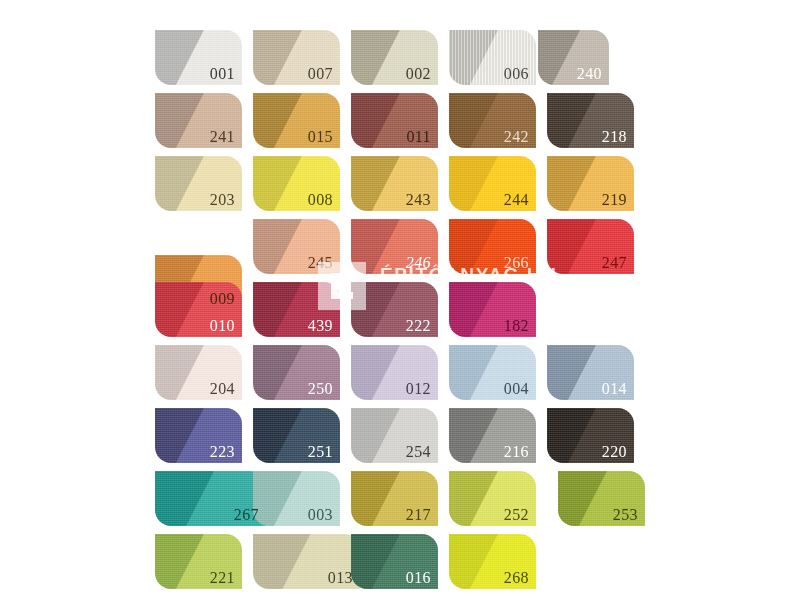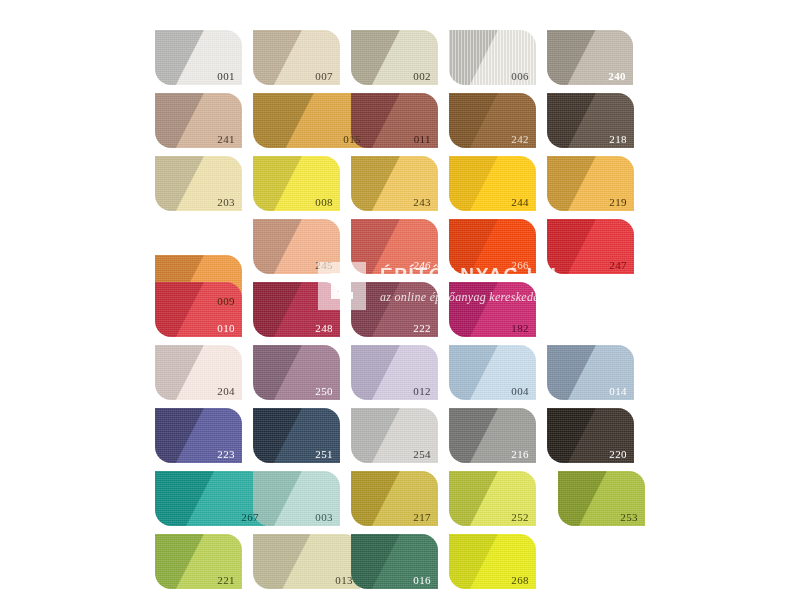--- a/index.html
+++ b/index.html
@@ -88,21 +88,21 @@
         rgba(0,0,0,0.13) 1px,
         rgba(0,0,0,0.13) 3px
       );
   }
 
   .swatch-label {
     position: absolute;
     right: 7px;
     bottom: 3px;
     font-family: "Liberation Serif", serif;
-    font-size: 11px;
+    font-size: 16px;
     letter-spacing: 0.4px;
     line-height: 1;
     z-index: 3;
   }
 
   
   #watermark {
     position: absolute;
     left: 318px;
     top: 258px;
@@ -182,33 +182,33 @@
         <div class="swatch" style="left: 196px; width: 87px; height: 55px; border-radius: 0px 16px;">
           <div class="swatch-fill" style="background: linear-gradient(117deg, rgb(170, 165, 141) 0%, rgb(170, 165, 141) 42%, rgb(222, 219, 195) 43%, rgb(222, 219, 195) 100%);"></div>
           <div class="swatch-texture"></div>
           <div class="swatch-label" style="color: rgb(67, 64, 47);">002</div>
         </div>
         <div class="swatch streaked" style="left: 294px; width: 87px; height: 55px; border-radius: 0px 16px;">
           <div class="swatch-fill" style="background: linear-gradient(117deg, rgb(198, 196, 190) 0%, rgb(198, 196, 190) 42%, rgb(240, 238, 233) 43%, rgb(240, 238, 233) 100%);"></div>
           <div class="swatch-texture"></div>
           <div class="swatch-label" style="color: rgb(74, 72, 69);">006</div>
         </div>
-        <div class="swatch" style="left: 392px; width: 86px; height: 55px; border-radius: 0px 16px; font-weight: bold;">
+        <div class="swatch" style="left: 383px; width: 71px; height: 55px; border-radius: 0px 16px;">
           <div class="swatch-fill" style="background: linear-gradient(117deg, rgb(147, 139, 128) 0%, rgb(147, 139, 128) 42%, rgb(194, 185, 174) 43%, rgb(194, 185, 174) 100%);"></div>
           <div class="swatch-texture"></div>
           <div class="swatch-label" style="color: rgb(255, 255, 255);">240</div>
         </div>
       </div>
       <div class="swatch-row" style="height: 63px;">
         <div class="swatch" style="left: 0px; width: 87px; height: 55px; border-radius: 0px 16px;">
           <div class="swatch-fill" style="background: linear-gradient(117deg, rgb(167, 141, 125) 0%, rgb(167, 141, 125) 42%, rgb(211, 180, 155) 43%, rgb(211, 180, 155) 100%);"></div>
           <div class="swatch-texture"></div>
           <div class="swatch-label" style="color: rgb(74, 58, 45);">241</div>
         </div>
-        <div class="swatch" style="left: 98px; width: 87px; height: 55px; border-radius: 0px 16px; padding-left: 28px;">
+        <div class="swatch" style="left: 98px; width: 87px; height: 55px; border-radius: 0px 16px;">
           <div class="swatch-fill" style="background: linear-gradient(117deg, rgb(168, 129, 47) 0%, rgb(168, 129, 47) 42%, rgb(221, 167, 71) 43%, rgb(221, 167, 71) 100%);"></div>
           <div class="swatch-texture"></div>
           <div class="swatch-label" style="color: rgb(74, 56, 18);">015</div>
         </div>
         <div class="swatch" style="left: 196px; width: 87px; height: 55px; border-radius: 0px 16px;">
           <div class="swatch-fill" style="background: linear-gradient(117deg, rgb(124, 59, 55) 0%, rgb(124, 59, 55) 42%, rgb(156, 91, 76) 43%, rgb(156, 91, 76) 100%);"></div>
           <div class="swatch-texture"></div>
           <div class="swatch-label" style="color: rgb(58, 28, 24);">011</div>
         </div>
         <div class="swatch" style="left: 294px; width: 87px; height: 55px; border-radius: 0px 16px;">
@@ -278,21 +278,21 @@
       </div>
       <div class="swatch-row" style="height: 63px;">
         <div class="swatch" style="left: 0px; width: 87px; height: 55px; border-radius: 0px 16px;">
           <div class="swatch-fill" style="background: linear-gradient(117deg, rgb(193, 40, 52) 0%, rgb(193, 40, 52) 42%, rgb(226, 65, 73) 43%, rgb(226, 65, 73) 100%);"></div>
           <div class="swatch-texture"></div>
           <div class="swatch-label" style="color: rgb(255, 255, 255);">010</div>
         </div>
         <div class="swatch" style="left: 98px; width: 87px; height: 55px; border-radius: 0px 16px;">
           <div class="swatch-fill" style="background: linear-gradient(117deg, rgb(140, 31, 53) 0%, rgb(140, 31, 53) 42%, rgb(174, 40, 68) 43%, rgb(174, 40, 68) 100%);"></div>
           <div class="swatch-texture"></div>
-          <div class="swatch-label" style="color: rgb(255, 255, 255);">248</div>
+          <div class="swatch-label" style="color: rgb(255, 255, 255);">439</div>
         </div>
         <div class="swatch" style="left: 196px; width: 87px; height: 55px; border-radius: 0px 16px;">
           <div class="swatch-fill" style="background: linear-gradient(117deg, rgb(122, 58, 72) 0%, rgb(122, 58, 72) 42%, rgb(149, 81, 94) 43%, rgb(149, 81, 94) 100%);"></div>
           <div class="swatch-texture"></div>
           <div class="swatch-label" style="color: rgb(255, 255, 255);">222</div>
         </div>
         <div class="swatch" style="left: 294px; width: 87px; height: 55px; border-radius: 0px 16px;">
           <div class="swatch-fill" style="background: linear-gradient(117deg, rgb(168, 21, 92) 0%, rgb(168, 21, 92) 42%, rgb(201, 39, 110) 43%, rgb(201, 39, 110) 100%);"></div>
           <div class="swatch-texture"></div>
           <div class="swatch-label" style="color: rgb(90, 10, 48);">182</div>
@@ -406,16 +406,15 @@
   <div id="watermark">
     <div id="watermark-logo">
       <div id="watermark-logo-glyph">
         <i class="bar-v"></i>
           <i class="bar-t"></i>
           <i class="bar-m"></i>
           <i class="bar-b"></i>
       </div>
     </div>
     <div id="watermark-title">ÉPÍTŐANYAG.HU</div>
-    <div id="watermark-tagline">az online építőanyag kereskedés</div>
   </div>
 
 </div>
 
 </body></html>

